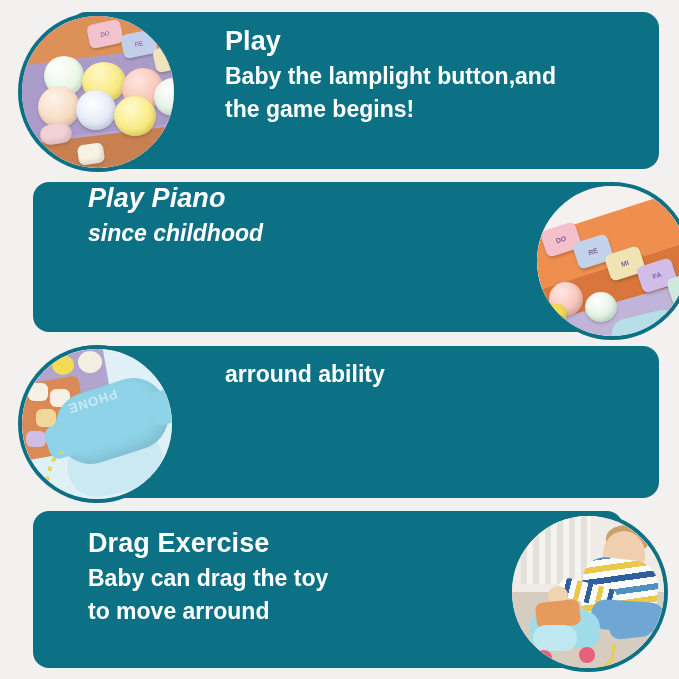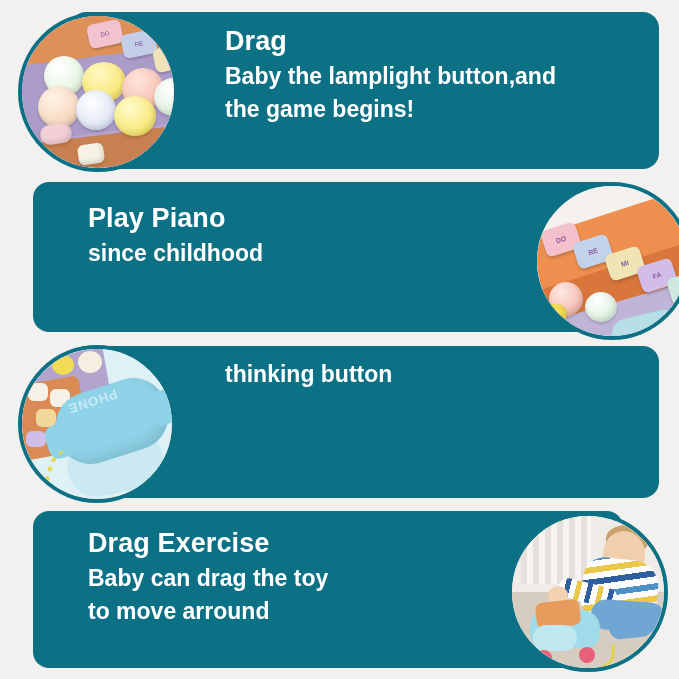--- a/index.html
+++ b/index.html
@@ -30,21 +30,21 @@
   .panel-2 { left: 33px;  top: 182px; width: 590px; height: 150px; }
   .panel-3 { left: 70px;  top: 346px; width: 589px; height: 152px; }
   .panel-4 { left: 33px;  top: 511px; width: 590px; height: 157px; }
 
   
   .panel-text {
     position: absolute;
     color: #ffffff;
   }
   .panel-1 .panel-text { left: 155px; top: 13px;  width: 420px; }
-  .panel-2 .panel-text { left: 55px;  top: 20px;  width: 455px; }
+  .panel-2 .panel-text { left: 55px;  top: 0;  width: 455px; font-style: italic; }
   .panel-3 .panel-text { left: 155px; top: 12px;  width: 420px; }
   .panel-4 .panel-text { left: 55px;  top: 16px;  width: 430px; }
 
   .feature-title {
     font-size: 27px;
     font-weight: bold;
     line-height: 1.22;
     letter-spacing: 0.1px;
     margin: 0 0 2px 0;
     white-space: nowrap;
@@ -233,21 +233,21 @@
     border-radius:0 0 60% 0; transform:rotate(6deg);
   }
 </style>
 </head>
 <body>
 
 <div class="infographic">
 
   <div class="panel panel-1">
     <div class="panel-text">
-      <p class="feature-title">Drag</p>
+      <p class="feature-title">Play</p>
       <p class="feature-desc">
         <span>Baby the lamplight button,and</span>
         <span>the game begins!</span>
       </p>
     </div>
   </div>
 
   <div class="photo-circle circle-1">
     <div class="photo-inner">
       <div class="game-scene">
@@ -299,21 +299,21 @@
         <div class="gdot" style="left:48px; top:106px; width:32px; height:30px; background:radial-gradient(circle at 38% 30%,#ffffff,#cde9cf);"></div>
         <div class="gdot" style="left:4px;  top:118px; width:26px; height:20px; background:#f2dc55; border-radius:12px;"></div>
         <div class="gdot" style="left:74px; top:128px; width:70px; height:34px; background:#b6dfe8; border-radius:16px; transform:rotate(-14deg);"></div>
       </div>
     </div>
   </div>
 
   <div class="panel panel-3">
     <div class="panel-text">
       <p class="feature-desc">
-        <span>thinking button</span>
+        <span>arround ability</span>
       </p>
     </div>
   </div>
 
   <div class="photo-circle circle-3">
     <div class="photo-inner">
       <div class="phone-scene">
         <div class="purple"></div>
         <div class="orange"></div>
 

